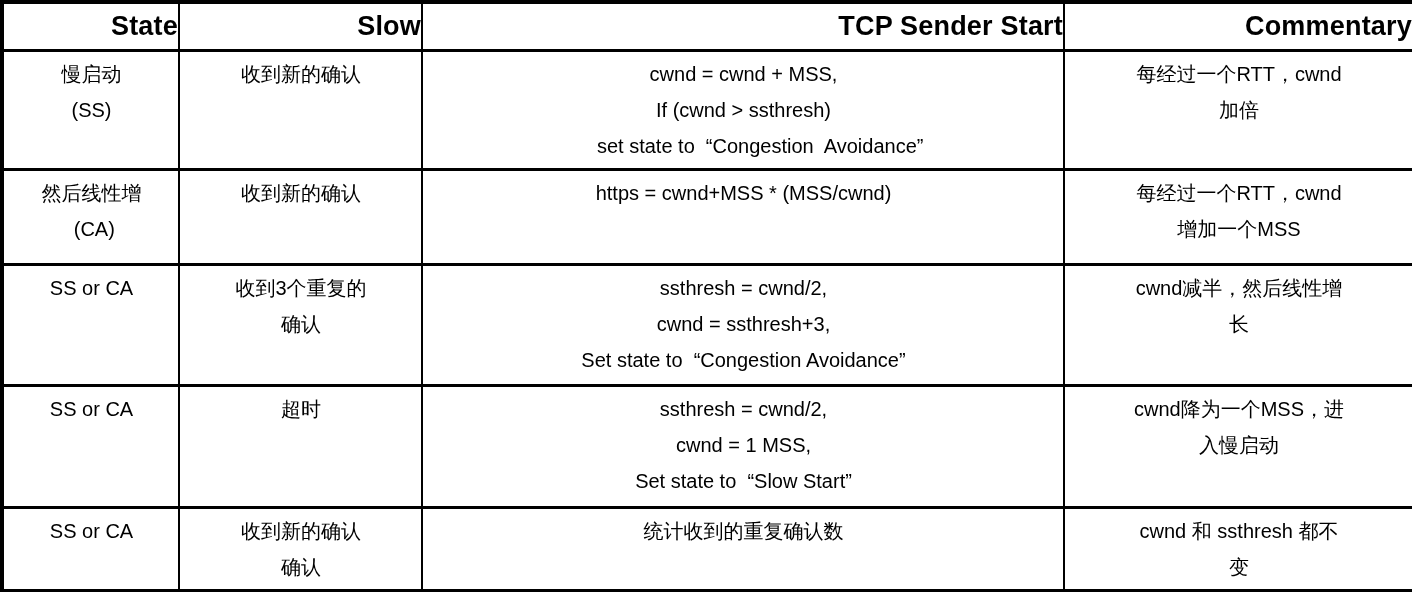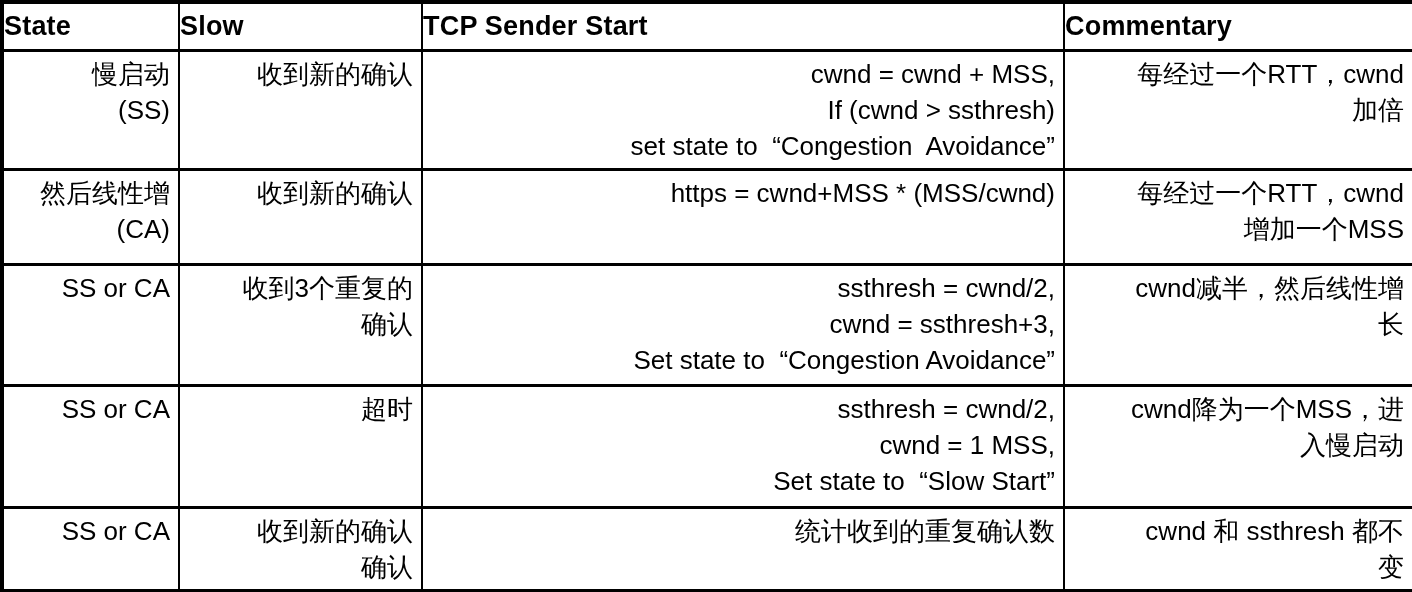--- a/index.html
+++ b/index.html
@@ -38,29 +38,29 @@
   thead tr { height: 48px; }
   tr.r0 { height: 119px; }
   tr.r1 { height: 95px;  }
   tr.r2 { height: 121px; }
   tr.r3 { height: 122px; }
   tr.r4 { height: 84px;  }
 
   th {
     font-size: 27px;
     font-weight: bold;
-    text-align: left;
+    text-align: right;
     vertical-align: middle;
     letter-spacing: 0.2px;
   }
   td {
-    font-size: 26px;
+    font-size: 20px;
     line-height: 36px;
     vertical-align: top;
-    text-align: right;
+    text-align: center;
     padding: 4px 8px 4px 9px;
     white-space: pre-wrap;
     word-break: break-word;
   }
   .watermark {
     position: absolute;
     right: 14px;
     bottom: 8px;
     font-size: 17px;
     color: #d4d4d4;

